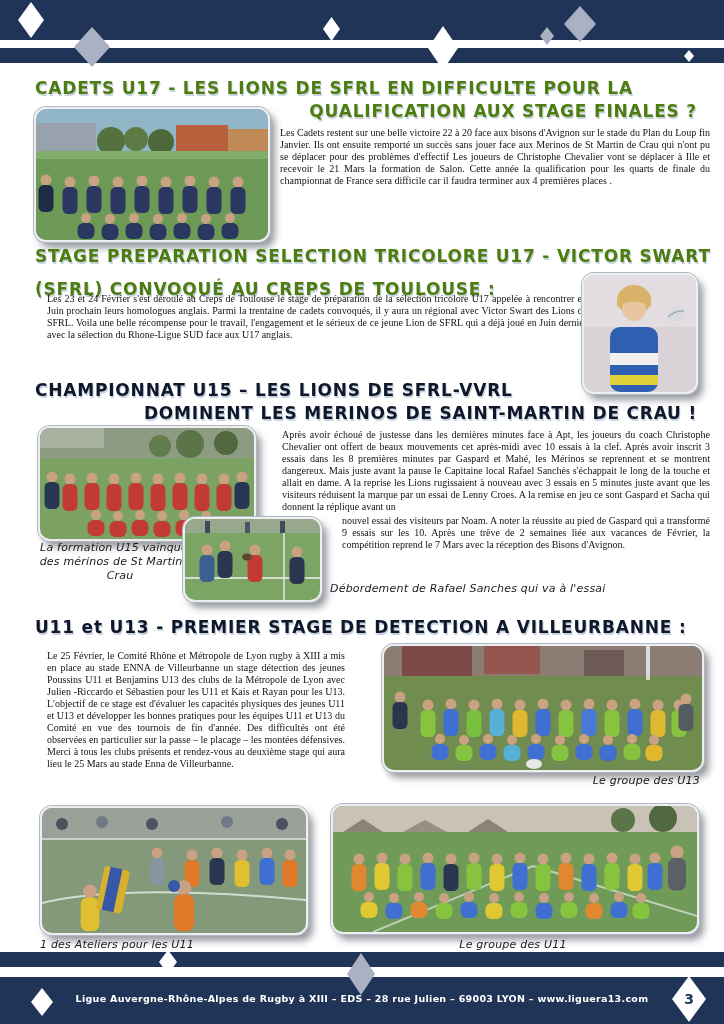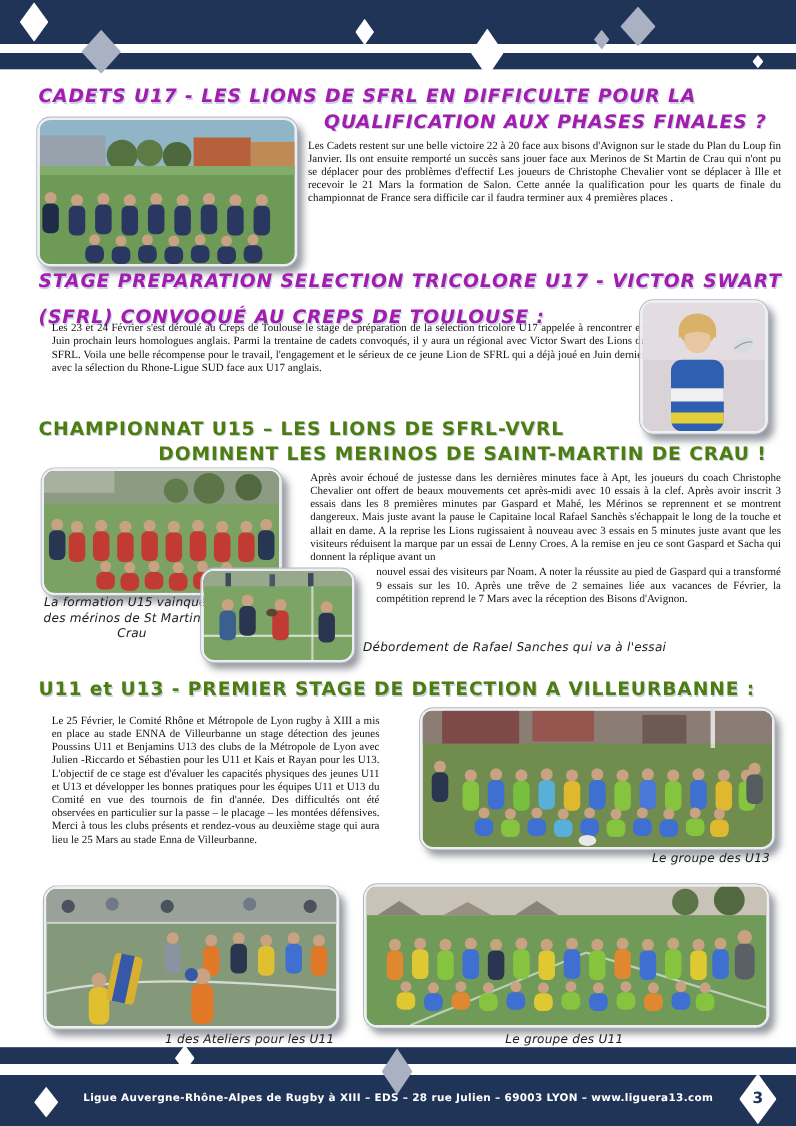--- a/index.html
+++ b/index.html
@@ -16,22 +16,22 @@
   .page-dia{position:absolute;left:672px;top:976px;width:34px;height:46px;
     clip-path:polygon(50% 0,100% 50%,50% 100%,0 50%);background:#fff;
     display:flex;align-items:center;justify-content:center;}
   .page-dia span{font:bold 14px "DejaVu Sans",sans-serif;color:#203457;}
   .footer-text{position:absolute;left:0;top:993px;width:724px;text-align:center;
     color:#ffffff;font:bold 9.5px "DejaVu Sans",sans-serif;letter-spacing:.3px;}
   
   .hl{position:absolute;font-family:"DejaVu Sans",sans-serif;font-weight:bold;
       font-size:17px;letter-spacing:.8px;white-space:nowrap;
       text-shadow:1px 1.5px 0 #c9d2e0;}
-  .hl-dark{color:#a21caf;font-style:italic;}
-  .hl-blue{color:#4d7c0f;}
+  .hl-dark{color:#4d7c0f;}
+  .hl-blue{color:#0f172a;}
   .ra{text-align:right;}
   
   .para{position:absolute;font:10px/12px "Liberation Serif",serif;color:#131313;
         text-align:justify;padding-left:12px;}
   
   .cap{position:absolute;font-family:"DejaVu Sans",sans-serif;font-style:italic;
        font-size:11px;line-height:14px;color:#1b1b1b;letter-spacing:.2px;white-space:nowrap;}
   .cap.wrap{white-space:normal;}
   
   .photo{position:absolute;border-radius:12px;overflow:hidden;
@@ -60,21 +60,21 @@
   <div class="top-band"></div>
   <div class="dia w" style="left:18px;top:2px;width:26px;height:36px"></div>
   <div class="dia g" style="left:74px;top:27px;width:36px;height:40px"></div>
   <div class="dia w" style="left:323px;top:17px;width:17px;height:24px"></div>
   <div class="dia w" style="left:428px;top:26px;width:30px;height:44px"></div>
   <div class="dia g" style="left:540px;top:27px;width:14px;height:18px"></div>
   <div class="dia g" style="left:564px;top:6px;width:32px;height:36px"></div>
   <div class="dia w" style="left:684px;top:50px;width:10px;height:12px"></div>
 
   <div class="hl hl-dark" style="left:35px;top:78px">CADETS U17 - LES LIONS DE SFRL EN DIFFICULTE POUR LA</div>
-  <div class="hl hl-dark ra" style="left:250px;top:101px;width:447px">QUALIFICATION AUX PHASES FINALES ?</div>
+  <div class="hl hl-dark ra" style="left:250px;top:101px;width:447px">QUALIFICATION AUX STAGE FINALES ?</div>
 
   <div class="photo" style="left:34px;top:107px">
     <svg width="232" height="131" viewBox="0 0 232 131">
       <rect width="232" height="131" fill="#8fb5c6"></rect>
       <rect y="14" width="60" height="30" fill="#97a2ac"></rect>
       <rect x="140" y="16" width="52" height="28" fill="#b6613c"></rect>
       <rect x="192" y="20" width="40" height="24" fill="#c08a56"></rect>
       <circle cx="75" cy="32" r="14" fill="#55713f"></circle>
         <circle cx="100" cy="30" r="12" fill="#5e7b46"></circle>
         <circle cx="125" cy="33" r="13" fill="#4d683a"></circle>
@@ -239,21 +239,21 @@
       <g transform="rotate(12 72 82)">
           <rect x="58" y="60" width="26" height="44" rx="4" fill="#d8b030"></rect>
           <rect x="64" y="60" width="12" height="44" fill="#3558a8"></rect>
         </g>
       <g transform="translate(142,100) scale(1.35)">
           <use href="#pstand" fill="#e07828"></use>
         </g>
       <circle cx="132" cy="78" r="6" fill="#3558a8"></circle>
     </svg>
   </div>
-  <div class="cap" style="left:40px;top:938px;width:264px;text-align:right">1 des Ateliers pour les U11</div>
+  <div class="cap" style="left:40px;top:938px;width:264px;text-align:left">1 des Ateliers pour les U11</div>
 
   <div class="photo" style="left:331px;top:804px">
     <svg width="364" height="126" viewBox="0 0 364 126">
       <rect width="364" height="126" fill="#6f9a58"></rect>
       <rect width="364" height="26" fill="#c9c2b6"></rect>
       <path d="M10 26 l20 -13 l20 13 z" fill="#8a8478"></path>
       <path d="M70 26 l22 -12 l22 12 z" fill="#979082"></path>
       <path d="M135 26 l20 -13 l20 13 z" fill="#8a8478"></path>
       <circle cx="290" cy="14" r="12" fill="#5c7548"></circle>
         <circle cx="330" cy="12" r="14" fill="#52683f"></circle>

